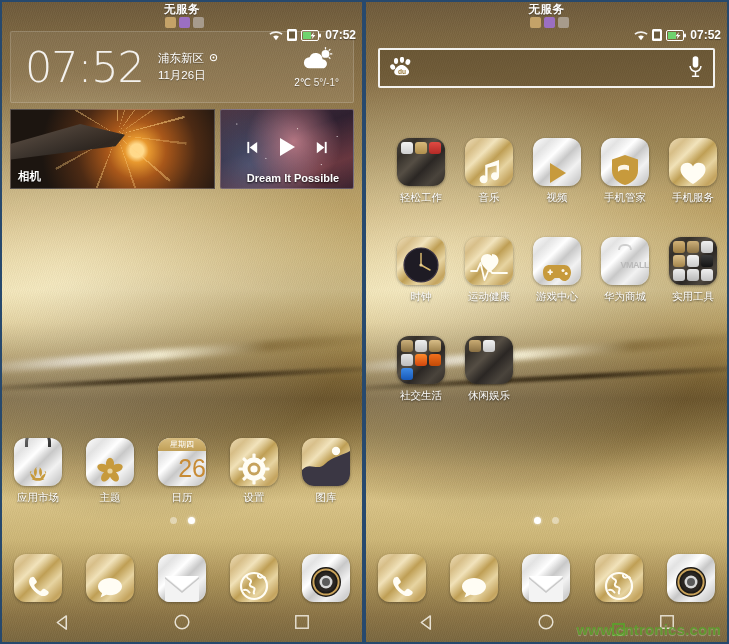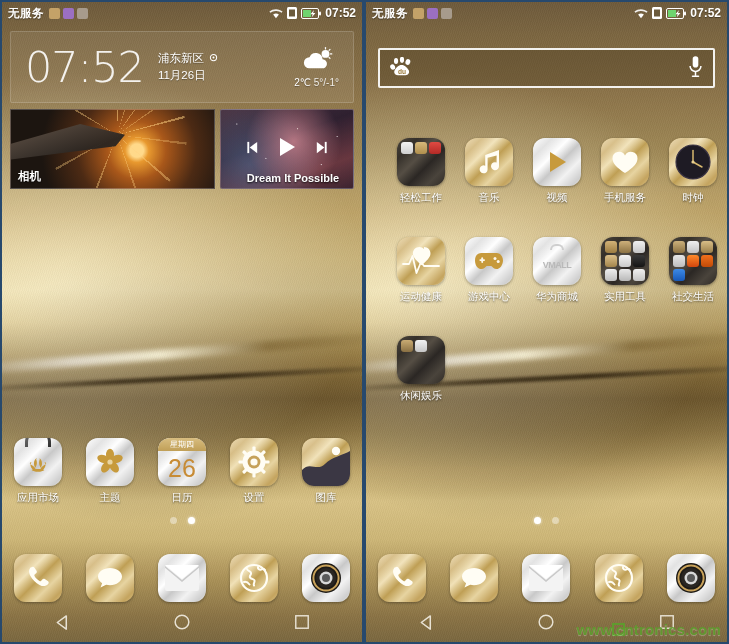--- a/index.html
+++ b/index.html
@@ -33,21 +33,21 @@
   .wall .sheen{ position:absolute; left:-10%; right:-10%; height:10px; top:54%;
     background:linear-gradient(90deg,rgba(255,255,255,0),rgba(255,255,255,.6) 25%,rgba(255,250,225,.85) 45%,rgba(120,95,45,.6) 70%,rgba(255,255,255,0));
     filter:blur(2.5px); transform:rotate(-4.5deg); }
   .wall .sheen2{ top:58.5%; height:5px; transform:rotate(-3deg);
     background:linear-gradient(90deg,rgba(40,28,10,0),rgba(40,28,10,.75) 35%,rgba(40,28,10,.85) 60%,rgba(40,28,10,0));
     filter:blur(1.5px); }
 
   
   .status{ position:relative; height:22px; display:flex; align-items:center;
     padding:0 6px; color:#fff; font-size:11.5px; font-weight:bold;
-    text-shadow:0 1px 1px rgba(0,0,0,.4); z-index:5; }
+    text-shadow:0 1px 1px rgba(0,0,0,.4); z-index:5;flex-direction:column; }
   .status .carrier{ letter-spacing:.5px; }
   .st-icons{ display:flex; gap:3px; margin-left:5px; align-items:center; }
   .st-mini{ width:11px; height:11px; border-radius:2px; display:block; }
   .st-right{ margin-left:auto; display:flex; align-items:center; gap:4px; }
   .st-time{ font-size:12px; font-weight:bold; }
 
   
   .clockwidget{ position:relative; margin:7px 8px 0; height:72px;
     background:rgba(255,255,255,.07); border:1px solid rgba(255,255,255,.16);
     border-radius:2px; display:flex; align-items:center; z-index:4; }
@@ -107,21 +107,21 @@
   
   .searchbar{ position:relative; margin:24px 12px 0; height:40px; z-index:4;
     border:2px solid rgba(255,255,255,.92); border-radius:2px;
     background:rgba(60,46,24,.30); display:flex; align-items:center; padding:0 10px; }
   .searchbar .mic{ margin-left:auto; }
 
   
   .grid{ position:relative; z-index:4; display:grid; grid-template-columns:repeat(5,1fr); }
   .cell{ display:flex; flex-direction:column; align-items:center; gap:5px; padding-top:4px; }
   .icon{ width:48px; height:48px; border-radius:12px; position:relative; overflow:hidden;
-    box-shadow:0 1px 3px rgba(0,0,0,.35); display:flex; align-items:center; justify-content:center; }
+    box-shadow:0 1px 3px rgba(0,0,0,.35); display:flex; align-items:flex-end; justify-content:center; }
   .icon.gold{ background:
       linear-gradient(135deg,#e3c98f 0%,#cdae6a 18%,#f0e0b4 34%,#bf9f55 52%,#e7d4a1 70%,#c4a45f 88%,#d9be80 100%); }
   .icon.silver{ background:
       linear-gradient(135deg,#fdfdfd 0%,#dcdcdc 20%,#ffffff 38%,#c8c8c8 54%,#f2f2f2 72%,#cfcfcf 90%,#eaeaea 100%); }
   .icon:after{ content:""; position:absolute; inset:0; border-radius:12px;
     background:linear-gradient(145deg,rgba(255,255,255,.35),rgba(255,255,255,0) 45%); }
   .lbl{ color:#fff; font-size:10.5px; text-shadow:0 1px 2px rgba(0,0,0,.65); white-space:nowrap; }
 
   .folder{ width:48px; height:48px; border-radius:12px; padding:4px;
     display:grid; grid-template-columns:repeat(3,1fr); grid-auto-rows:12px; gap:2px;
@@ -438,20 +438,29 @@
         <div class="lbl">音乐</div>
       </div>
       <div class="cell">
         <div class="icon silver">
           <svg width="26" height="26" viewBox="0 0 26 26" style="position:relative;z-index:2">
               <path d="M6 3 22 13 6 23z" fill="#c79a3c"></path>
             </svg>
         </div>
         <div class="lbl">视频</div>
       </div>
+      <div class="cell">
+        <div class="icon silver">
+          <svg width="30" height="32" viewBox="0 0 30 32" style="position:relative;z-index:2">
+            <path d="M15 1 28 5.6v11C28 24 22 29.4 15 31 8 29.4 2 24 2 16.6v-11z" fill="#c79a3c"></path>
+            <path d="M8 13c3-2.6 7-3 11-1.2v4.8c-4-1.8-8-1.4-11 1.2z" fill="#fdf6e6"></path>
+          </svg>
+        </div>
+        <div class="lbl">手机管家</div>
+      </div>
 
       <div class="cell">
         <div class="icon gold">
           <svg width="28" height="26" viewBox="0 0 28 26" style="position:relative;z-index:2">
               <path d="M14 24C6 18.6 1.5 14.4 1.5 9.4A6.6 6.6 0 0 1 14 6.4 6.6 6.6 0 0 1 26.5 9.4c0 5-4.5 9.2-12.5 14.6z" fill="#fffdf4"></path>
             </svg>
         </div>
         <div class="lbl">手机服务</div>
       </div>
       <div class="cell">

